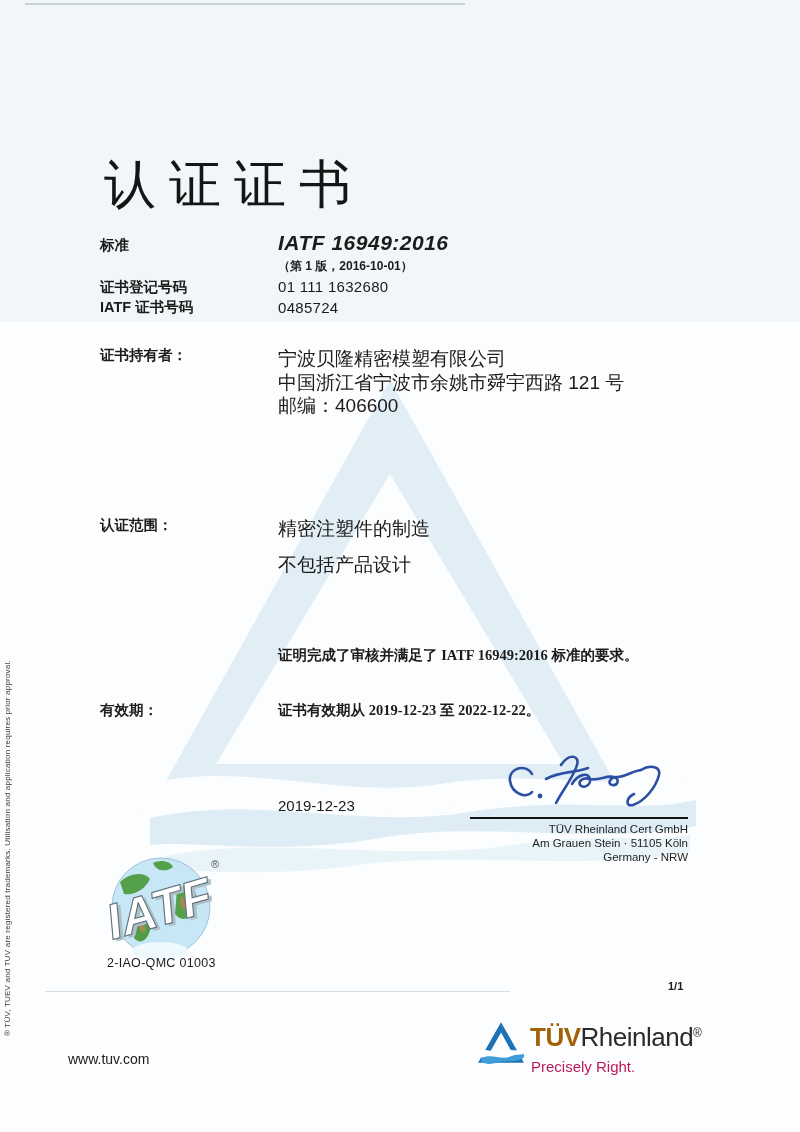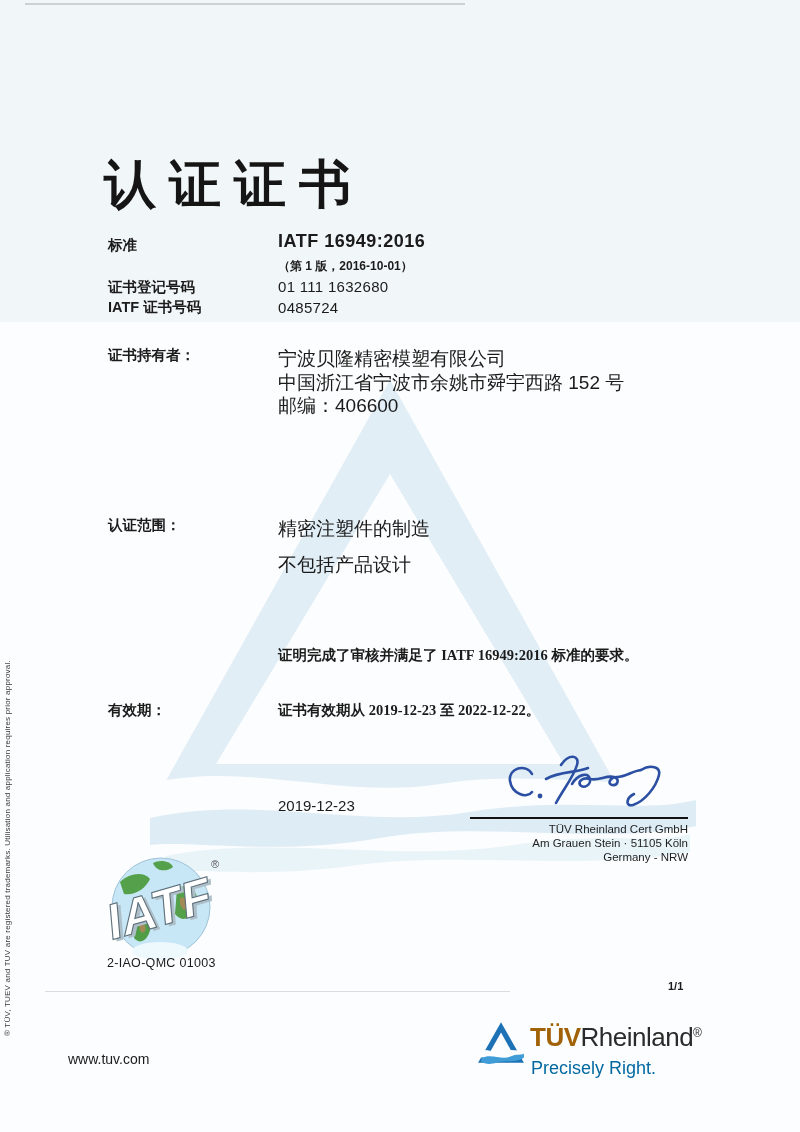--- a/index.html
+++ b/index.html
@@ -8,24 +8,24 @@
     background:#fcfdfe;color:#1b1b1b;
     font-family:"Liberation Sans","DejaVu Sans",sans-serif;
   }
   .header-band{position:absolute;left:0;top:0;width:800px;height:322px;background:#f1f6f8;}
   .scan-line-top{position:absolute;left:25px;top:3px;width:440px;height:2px;background:#aab4ba;opacity:.55;}
   .scan-line-mid{position:absolute;left:45px;top:991px;width:465px;height:1px;background:#b7bec2;opacity:.5;}
   .watermark{position:absolute;left:0;top:0;}
   .content{position:absolute;left:0;top:0;width:800px;height:1132px;}
   .abs{position:absolute;}
   .title{
-    margin:0;font-size:52px;font-weight:700;letter-spacing:13px;color:#151515;
+    margin:0;font-size:52px;font-weight:400;letter-spacing:13px;color:#151515;
   }
-  .label{font-size:14.5px;font-weight:700;margin-left:8px;}
-  .std-value{font-size:18px;font-weight:700;letter-spacing:.5px;}
+  .label{font-size:14.5px;font-weight:700;}
+  .std-value{font-size:21px;font-weight:700;letter-spacing:.5px;font-style:italic;}
   .std-edition{font-size:12px;font-weight:700;}
   .num{font-size:15px;font-weight:400;letter-spacing:.3px;}
   .bold15{font-size:19px;font-weight:400;text-align:right;}
   .bold145{font-size:14.5px;font-weight:700;font-family:Liberation Serif, serif;}
   .date{font-size:15px;}
   .sig-line{position:absolute;background:#111;height:2px;}
   .gmbh{
     position:absolute;text-align:right;font-size:11.5px;line-height:14px;color:#1f1f1f;
   }
   .iatf-code{font-size:12.5px;letter-spacing:.3px;}
@@ -33,21 +33,21 @@
   .website{font-size:14px;}
   .side-note{
     position:absolute;left:-226px;top:795px;width:470px;height:12px;
     transform:rotate(-90deg);transform-origin:center;
     font-size:8px;color:#3a3a3a;letter-spacing:.2px;white-space:nowrap;
   }
   .tuv-brand{position:absolute;white-space:nowrap;}
   .tuv-brand .b1{font-size:26px;font-weight:800;color:#a16207;letter-spacing:-.5px;}
   .tuv-brand .b2{font-size:26px;font-weight:400;color:#2b2b2b;letter-spacing:-.5px;}
   .tuv-brand .reg{font-size:12px;color:#2b2b2b;vertical-align:9px;}
-  .tagline{font-size:18px;color:#0369a1;}
+  .tagline{font-size:15px;color:#be185d;}
 </style>
 </head>
 <body>
 
 <div class="page">
 
   <div class="header-band"></div>
   <div class="scan-line-top"></div>
   <div class="scan-line-mid"></div>
 
@@ -67,21 +67,21 @@
     <div class="std-value abs" style="left:278px;top:231px;">IATF 16949:2016</div>
     <div class="std-edition abs" style="left:278px;top:258px;">（第 1 版，2016-10-01）</div>
 
     <div class="label abs" style="left:100px;top:278px;text-align:right;">证书登记号码</div>
     <div class="num abs" style="left:278px;top:278px;">01 111 1632680</div>
     <div class="label abs" style="left:100px;top:298px;">IATF 证书号码</div>
     <div class="num abs" style="left:278px;top:299px;">0485724</div>
 
     <div class="label abs" style="left:100px;top:346px;">证书持有者：</div>
     <div class="bold15 abs" style="left:278px;top:346px;">宁波贝隆精密模塑有限公司</div>
-    <div class="bold15 abs" style="left:278px;top:370px;">中国浙江省宁波市余姚市舜宇西路 152 号</div>
+    <div class="bold15 abs" style="left:278px;top:370px;">中国浙江省宁波市余姚市舜宇西路 121 号</div>
     <div class="bold15 abs" style="left:278px;top:393px;">邮编：406600</div>
 
     <div class="label abs" style="left:100px;top:516px;">认证范围：</div>
     <div class="bold15 abs" style="left:278px;top:516px;">精密注塑件的制造</div>
     <div class="bold15 abs" style="left:278px;top:552px;">不包括产品设计</div>
 
     <div class="bold145 abs" style="left:278px;top:646px;">证明完成了审核并满足了 IATF 16949:2016 标准的要求。</div>
 
     <div class="label abs" style="left:100px;top:701px;">有效期：</div>
     <div class="bold145 abs" style="left:278px;top:701px;">证书有效期从 2019-12-23 至 2022-12-22。</div>

